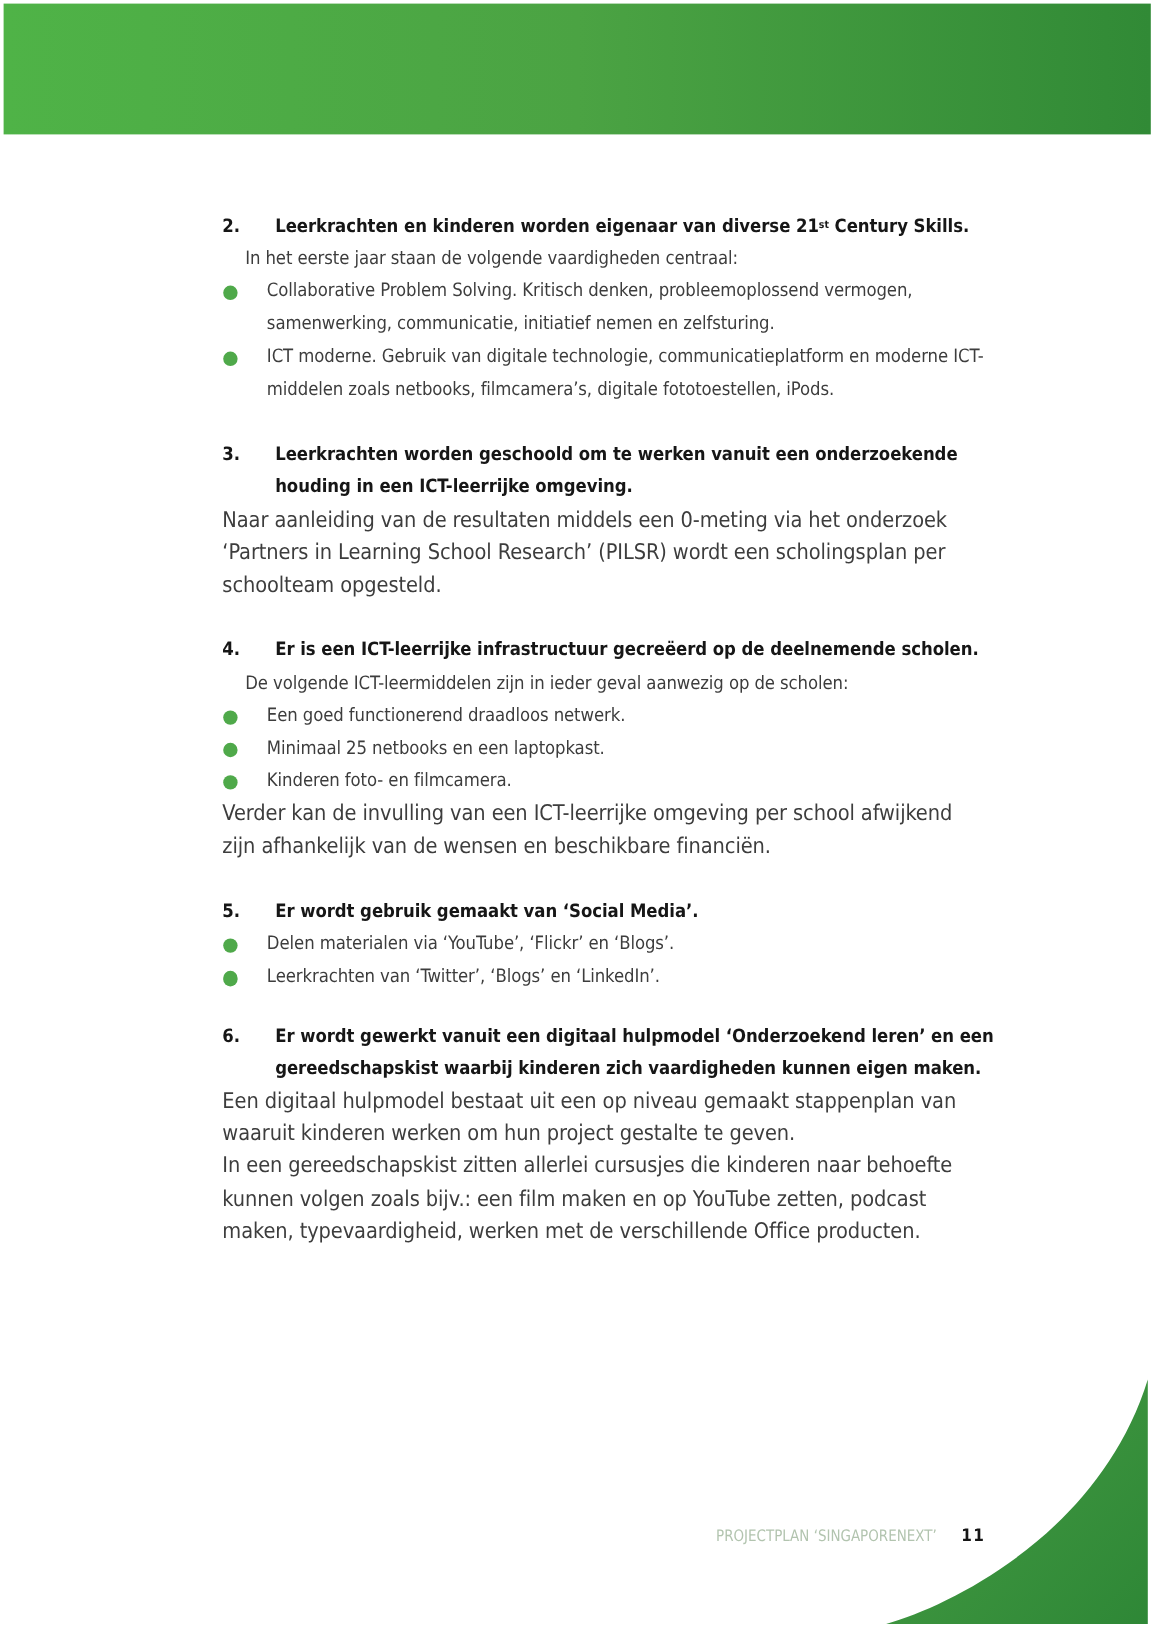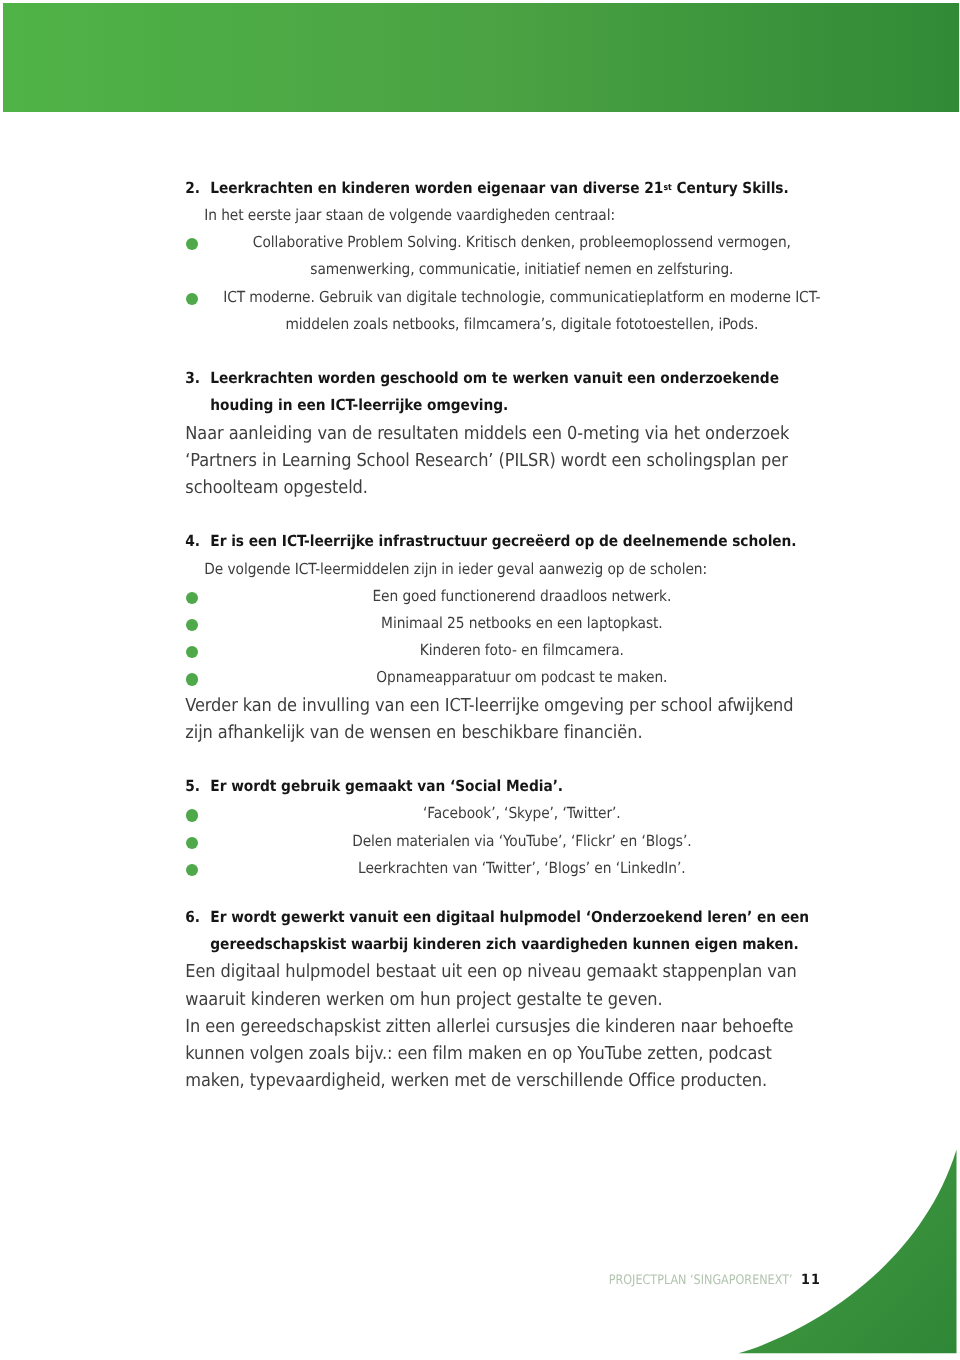--- a/index.html
+++ b/index.html
@@ -7,31 +7,31 @@
   .page{position:relative;width:960px;height:1360px;background:#fff;}
   .topband{position:absolute;left:3px;top:2.9px;width:955.8px;height:109.5px;
     background:linear-gradient(90deg,var(--g1,#4fb347) 0%,var(--g2,#4ba343) 50.1%,var(--g3,#318a36) 100%);}
   .swoosh{position:absolute;left:0;top:0;pointer-events:none;}
   .content{position:absolute;left:185.3px;top:174.7px;width:636px;}
 
   .blk{position:relative;}
   .blk+.blk{margin-top:27.2px;}
   .blk.s6{margin-top:22px;}
   .num{position:absolute;left:0;top:0;font-weight:bold;font-size:15.3px;color:var(--headcolor,#161616);line-height:27.2px;letter-spacing:-0.04px;}
-  .head{margin-left:25px;width:606px;font-weight:bold;font-size:15.3px;color:var(--headcolor,#161616);line-height:27.2px;letter-spacing:-0.04px;}
+  .head{margin-left:44px;width:606px;font-weight:bold;font-size:15.3px;color:var(--headcolor,#161616);line-height:27.2px;letter-spacing:-0.04px;}
   .head sup{font-size:0.57em;vertical-align:0.38em;line-height:0;}
   .sub{margin-left:19px;font-size:15.3px;color:var(--bodycolor,#3d3d3d);line-height:27.2px;letter-spacing:-0.076px;}
   .para{font-size:18px;color:var(--bodycolor,#3d3d3d);line-height:27.2px;letter-spacing:-0.076px;}
-  .li{position:relative;padding-left:37.1px;font-size:15.3px;color:var(--bodycolor,#3d3d3d);line-height:27.2px;letter-spacing:-0.076px;text-align:center;}
+  .li{position:relative;padding-left:37.1px;font-size:15.3px;color:var(--bodycolor,#3d3d3d);line-height:27.2px;letter-spacing:-0.076px;}
   .li .dot{position:absolute;left:0.8px;top:9px;width:12.2px;height:12.2px;border-radius:50%;background:#4fa94a;}
 
   .footer{position:absolute;left:186px;top:1271.5px;width:635px;height:20px;text-align:right;line-height:14px;}
   .footer .lbl{display:inline-block;font-size:13.2px;font-weight:200;letter-spacing:0px;
     transform:scaleX(0.945);transform-origin:right center;}
-  .footer .pg{font-size:14.2px;font-weight:bold;color:#161616;margin-left:8px;letter-spacing:1.1px;}
+  .footer .pg{font-size:14.2px;font-weight:bold;color:#161616;margin-left:20px;letter-spacing:1.1px;}
 </style>
 </head>
 <body>
 
 <div class="page">
   <div class="topband" style="--g1: #4fb347; --g2: #4ba343; --g3: #318a36;"></div>
 
   <div class="content" style="--headcolor: #161616; --bodycolor: #3d3d3d;">
 
     <div class="blk">
@@ -48,28 +48,26 @@
       <div class="para">Naar aanleiding van de resultaten middels een 0-meting via het onderzoek ‘Partners in Learning School Research’ (PILSR) wordt een scholingsplan per schoolteam opgesteld.</div>
     </div>
 
     <div class="blk">
       <span class="num">4.</span>
       <div class="head">Er is een ICT-leerrijke infrastructuur gecreëerd op de deelnemende scholen.</div>
       <div class="sub">De volgende ICT-leermiddelen zijn in ieder geval aanwezig op de scholen:</div>
       <div class="li"><span class="dot" style="background: rgb(79, 169, 74);"></span><span>Een goed functionerend draadloos netwerk.</span></div>
       <div class="li"><span class="dot" style="background: rgb(79, 169, 74);"></span><span>Minimaal 25 netbooks en een laptopkast.</span></div>
       <div class="li"><span class="dot" style="background: rgb(79, 169, 74);"></span><span>Kinderen foto- en filmcamera.</span></div>
-      <div class="li"><span class="dot" style="background: rgb(79, 169, 74);"></span><span>Opnameapparatuur om podcast te maken.</span></div>
       <div class="para">Verder kan de invulling van een ICT-leerrijke omgeving per school afwijkend zijn afhankelijk van de wensen en beschikbare financiën.</div>
     </div>
 
     <div class="blk">
       <span class="num">5.</span>
       <div class="head">Er wordt gebruik gemaakt van ‘Social Media’.</div>
-      <div class="li"><span class="dot" style="background: rgb(79, 169, 74);"></span><span>‘Facebook’, ‘Skype’, ‘Twitter’.</span></div>
       <div class="li"><span class="dot" style="background: rgb(79, 169, 74);"></span><span>Delen materialen via ‘YouTube’, ‘Flickr’ en ‘Blogs’.</span></div>
       <div class="li"><span class="dot" style="background: rgb(79, 169, 74);"></span><span>Leerkrachten van ‘Twitter’, ‘Blogs’ en ‘LinkedIn’.</span></div>
     </div>
 
     <div class="blk s6">
       <span class="num">6.</span>
       <div class="head">Er wordt gewerkt vanuit een digitaal hulpmodel ‘Onderzoekend leren’ en een gereedschapskist waarbij kinderen zich vaardigheden kunnen eigen maken.</div>
       <div class="para">Een digitaal hulpmodel bestaat uit een op niveau gemaakt stappenplan van waaruit kinderen werken om hun project gestalte te geven.</div>
       <div class="para">In een gereedschapskist zitten allerlei cursusjes die kinderen naar behoefte kunnen volgen zoals bijv.: een film maken en op YouTube zetten, podcast maken, typevaardigheid, werken met de verschillende Office producten.</div>
     </div>

